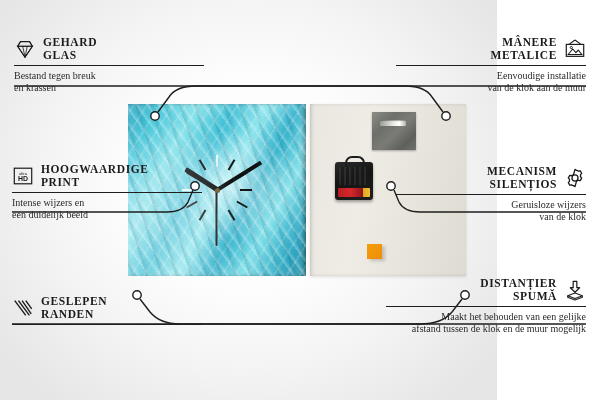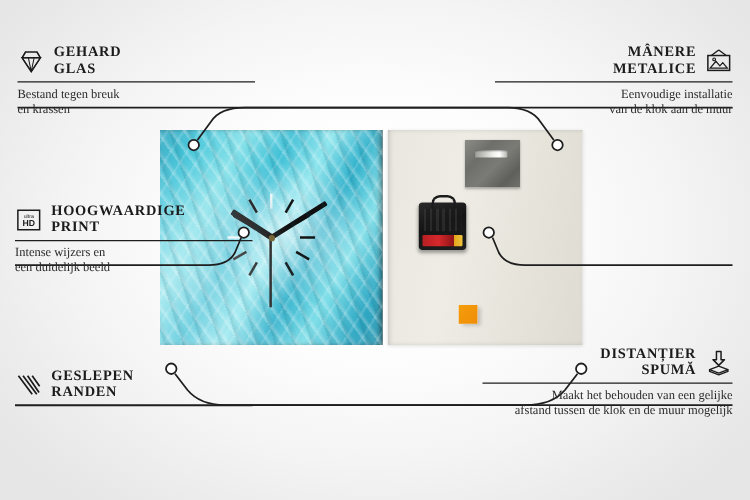--- a/index.html
+++ b/index.html
@@ -2,21 +2,21 @@
 <html><head>
 <meta charset="utf-8">
 <style>
   html,body{margin:0;padding:0;}
   body{
     width:600px;height:400px;overflow:hidden;
     font-family:"Liberation Serif", serif;
     background:#ffffff;
   }
   #stage{
-    position:relative;width:600px;height:400px;
+    position:relative;width:497px;height:400px;
     background:
       radial-gradient(ellipse 62% 70% at 50% 46%, #ffffff 0%, #fdfdfd 38%, #f4f4f4 66%, #ececec 85%, #e6e6e6 100%);
   }
   
   .product{position:absolute;left:128px;top:104px;width:338px;height:172px;}
   .panel-clock{
     position:absolute;left:0;top:0;width:178px;height:172px;
     background:
       radial-gradient(ellipse 70% 60% at 58% 48%, rgba(255,255,255,.55) 0%, rgba(255,255,255,0) 55%),
       linear-gradient(118deg,#25a3be 0%,#45c6da 12%,#86e2ea 26%,#3fc0d6 40%,#8fe6ee 52%,#33b2cc 64%,#7fdfe9 76%,#2aa6c2 90%,#1d8ea8 100%);
@@ -238,20 +238,37 @@
           <path d="M4.5 18 L9.5 12 L13 16 L15.5 13.2 L19.5 18 Z" fill="none" stroke="#1b1b1b" stroke-width="1.1"></path>
           <circle cx="8" cy="10.4" r="1.2" fill="none" stroke="#1b1b1b" stroke-width="1"></circle>
         </svg>
       </span>
     </div>
     <div class="rule"></div>
     <div class="sub">Eenvoudige installatie</div>
     <div class="sub">van de klok aan de muur</div>
   </div>
 
+  <div class="callout right" style="left:396px;top:165px;width:190px;">
+    <div class="head">
+      <div>
+        <div class="title">MECANISM</div>
+        <div class="title">SILENȚIOS</div>
+      </div>
+      <span class="ic">
+        <svg viewBox="0 0 24 24">
+          <path d="M12 2.6l1.7 1.1a8 8 0 012 .8l2-.4 1.6 2.8-1.3 1.5a8 8 0 010 2.2l1.3 1.5-1.6 2.8-2-.4a8 8 0 01-2 .8L12 21.4l-1.7-1.1a8 8 0 01-2-.8l-2 .4-1.6-2.8 1.3-1.5a8 8 0 010-2.2L4.7 11.9 6.3 9.1l2 .4a8 8 0 012-.8z" fill="none" stroke="#1b1b1b" stroke-width="1.4" stroke-linejoin="round"></path>
+          <circle cx="12" cy="12" r="3.3" fill="none" stroke="#1b1b1b" stroke-width="1.4"></circle>
+        </svg>
+      </span>
+    </div>
+    <div class="rule"></div>
+    <div class="sub">Geruisloze wijzers</div>
+    <div class="sub">van de klok</div>
+  </div>
 
   <div class="callout right" style="left:386px;top:277px;width:200px;">
     <div class="head">
       <div>
         <div class="title">DISTANȚIER</div>
         <div class="title">SPUMĂ</div>
       </div>
       <span class="ic">
         <svg viewBox="0 0 24 24">
           <path d="M10 2.5h4v7h3l-5 5-5-5h3z" fill="none" stroke="#1b1b1b" stroke-width="1.3" stroke-linejoin="round"></path>

